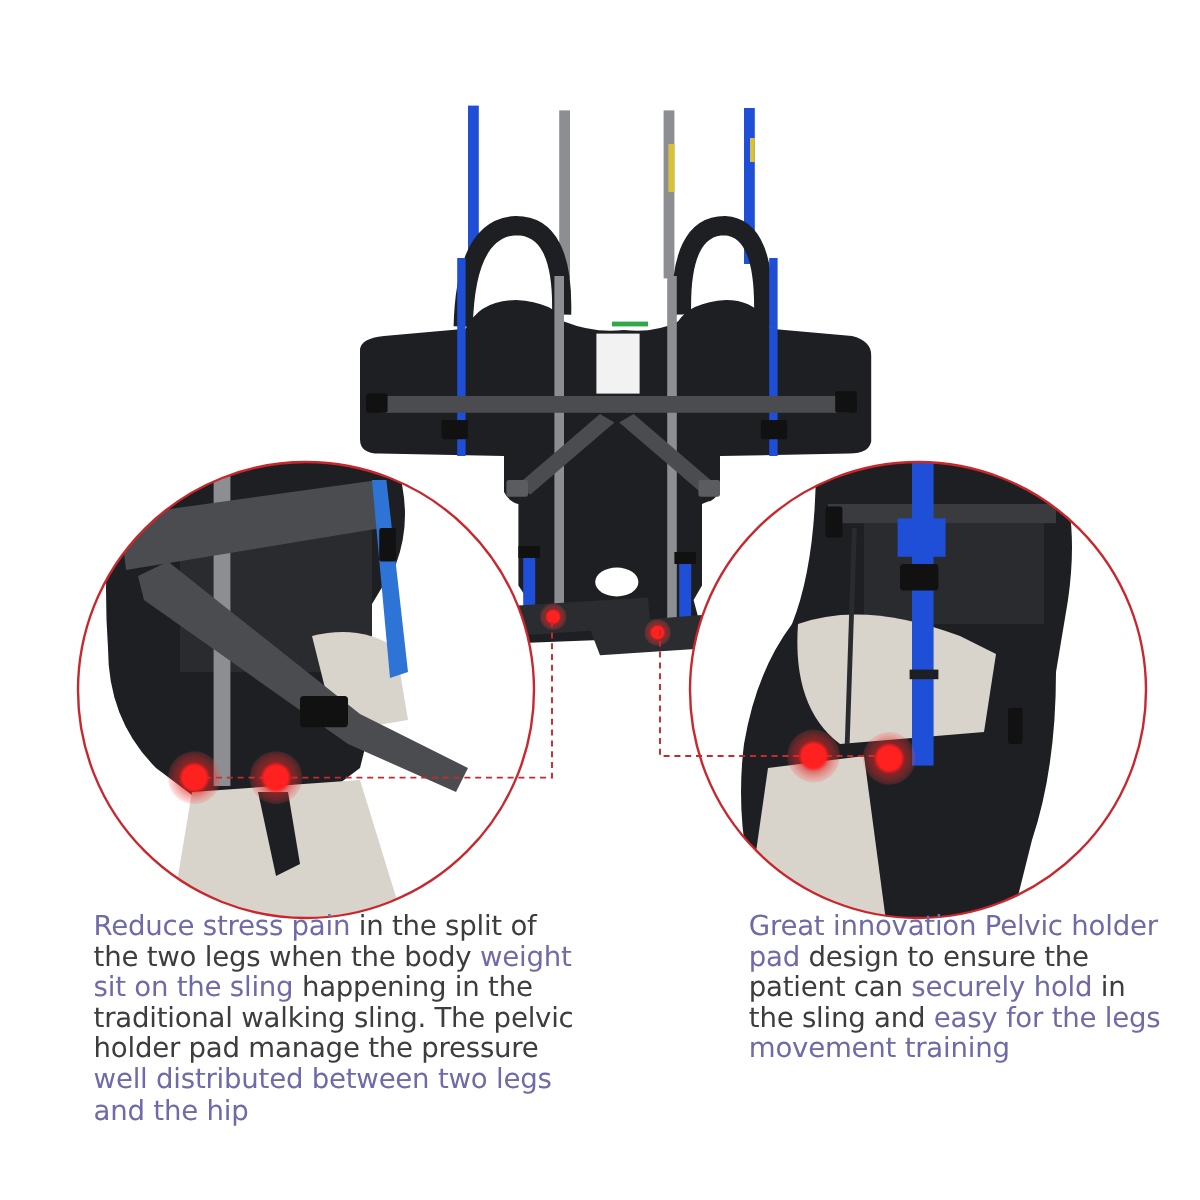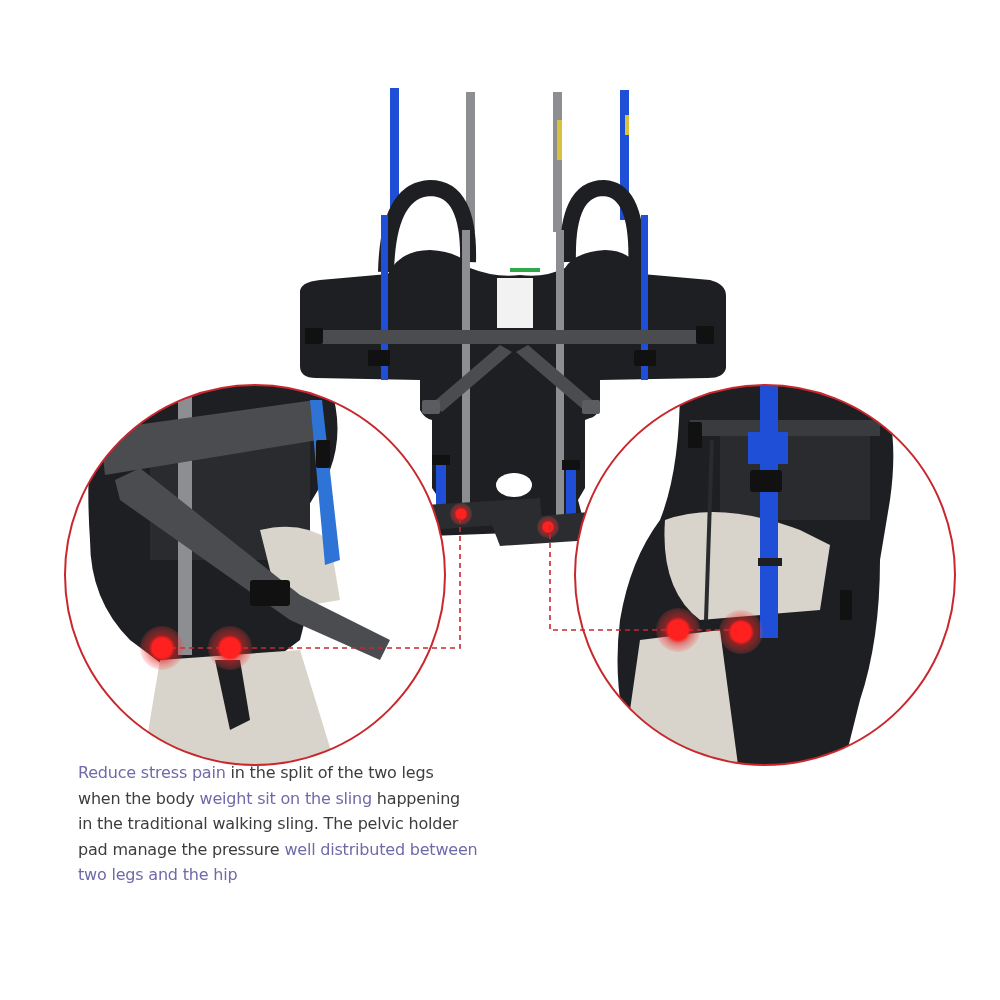--- a/index.html
+++ b/index.html
@@ -1,19 +1,19 @@
 <!DOCTYPE html>
 <html><head>
 <meta charset="utf-8">
 <style>
   html,body{margin:0;padding:0;background:#ffffff;}
   body{width:1000px;height:1000px;position:relative;overflow:hidden;font-family:"DejaVu Sans","Liberation Sans",sans-serif;}
   .stage{position:absolute;left:0;top:0;width:1000px;height:1000px;}
   svg{position:absolute;left:0;top:0;}
-  .caption{position:absolute;font-size:16px;line-height:25.6px;color:#3d3d3d;letter-spacing:-0.2px;}
+  .caption{position:absolute;font-size:23px;line-height:25.6px;color:#3d3d3d;letter-spacing:-0.2px;}
   .caption .hl{color:#6f6aa8;}
   .cap-left{left:78px;top:760px;width:400px;}
   .cap-right{left:624px;top:760px;width:345px;}
 </style>
 </head>
 <body>
 
 <div class="stage">
 <svg width="1000" height="1000" viewBox="0 0 1000 1000">
   <defs>
@@ -135,13 +135,16 @@
     <path d="M550 525 L550 630 L740 630" fill="none" stroke="#c8282d" stroke-width="1.6" stroke-dasharray="5 4"></path>
     <circle cx="678" cy="630" r="22" fill="url(#glow)"></circle>
     <circle cx="741" cy="632" r="22" fill="url(#glow)"></circle>
   </g>
 </svg>
 
 <div class="caption cap-left">
   <span class="hl">Reduce  stress pain</span><span> in the split of the two legs when the body </span><span class="hl">weight sit on the sling</span><span> happening in the traditional walking sling. The pelvic holder pad manage the pressure </span><span class="hl">well distributed between two legs and the hip</span>
 </div>
 
+<div class="caption cap-right">
+  <span class="hl">Great innovation Pelvic holder pad</span><span> design to ensure the patient can </span><span class="hl">securely hold</span><span> in the sling and </span><span class="hl">easy for the legs movement training</span>
+</div>
 </div>
 
 </body></html>

